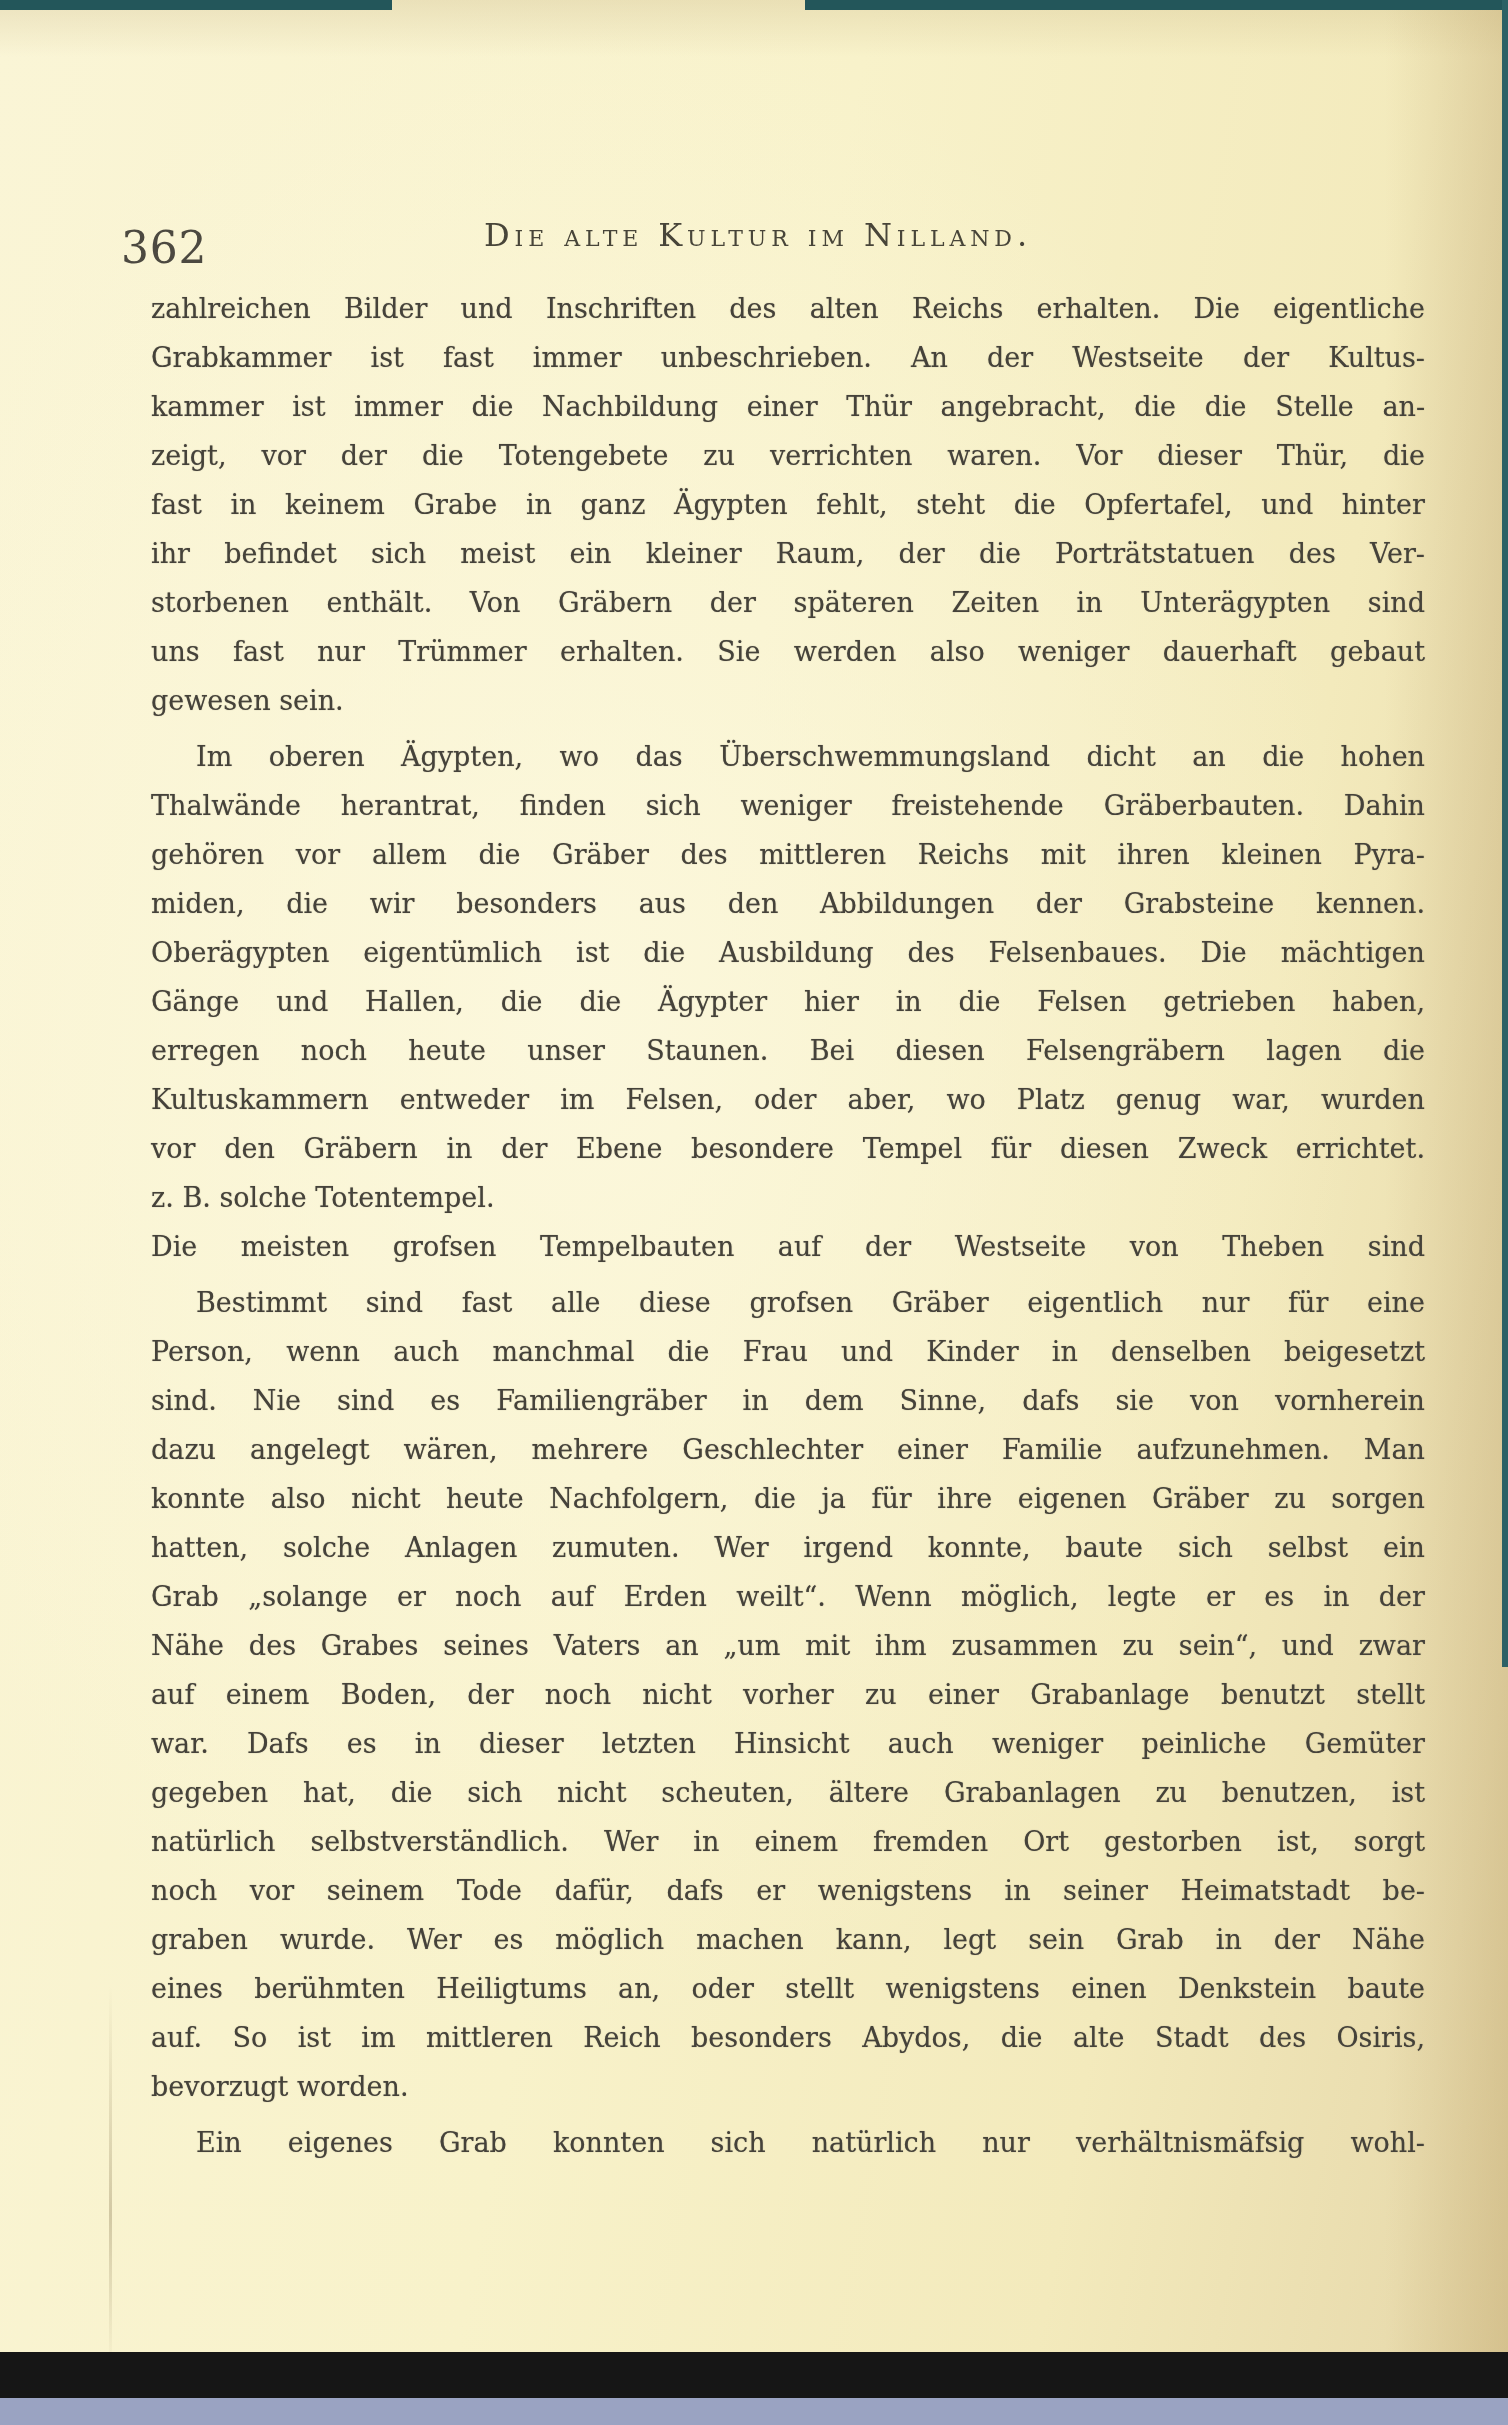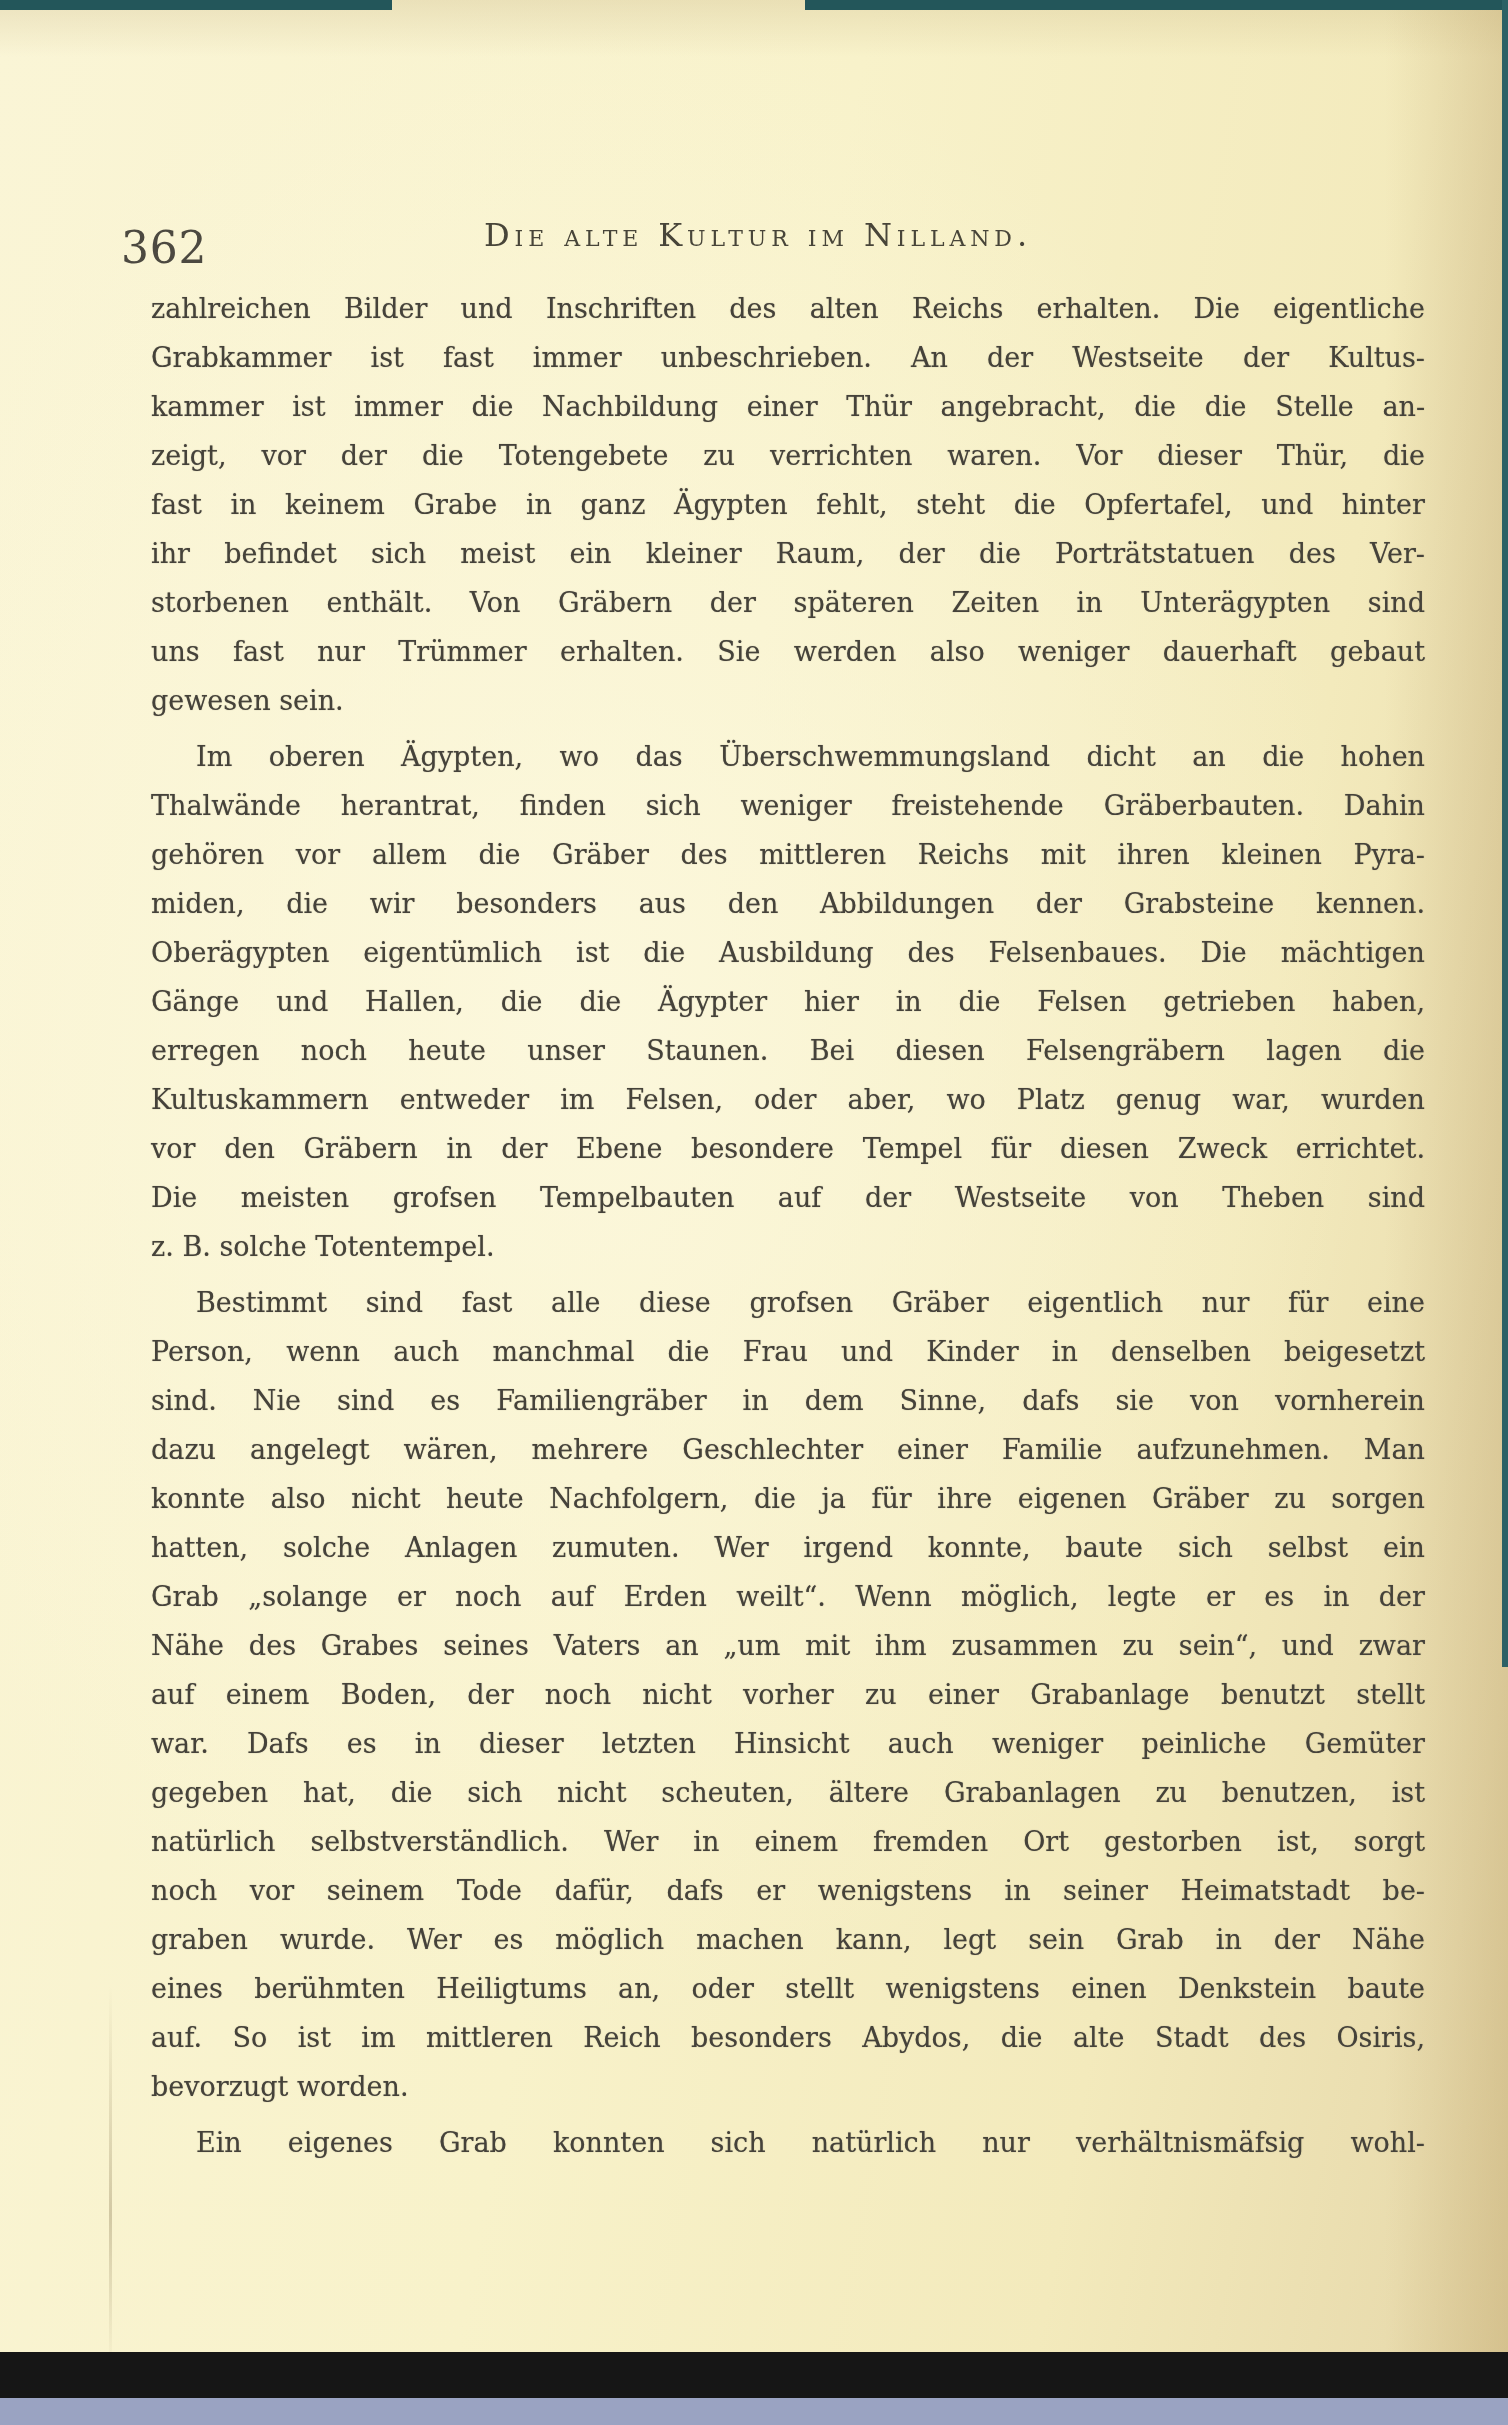--- a/index.html
+++ b/index.html
@@ -81,22 +81,22 @@
       <div class="line end">gewesen sein.</div>
       <div class="line indent">Im oberen Ägypten, wo das Überschwemmungsland dicht an die hohen</div>
       <div class="line">Thalwände herantrat, finden sich weniger freistehende Gräberbauten. Dahin</div>
       <div class="line">gehören vor allem die Gräber des mittleren Reichs mit ihren kleinen Pyra-</div>
       <div class="line">miden, die wir besonders aus den Abbildungen der Grabsteine kennen.</div>
       <div class="line">Oberägypten eigentümlich ist die Ausbildung des Felsenbaues. Die mächtigen</div>
       <div class="line">Gänge und Hallen, die die Ägypter hier in die Felsen getrieben haben,</div>
       <div class="line">erregen noch heute unser Staunen. Bei diesen Felsengräbern lagen die</div>
       <div class="line">Kultuskammern entweder im Felsen, oder aber, wo Platz genug war, wurden</div>
       <div class="line">vor den Gräbern in der Ebene besondere Tempel für diesen Zweck errichtet.</div>
+      <div class="line end">z. B. solche Totentempel.</div>
       <div class="line">Die meisten grofsen Tempelbauten auf der Westseite von Theben sind</div>
-      <div class="line end">z. B. solche Totentempel.</div>
       <div class="line indent">Bestimmt sind fast alle diese grofsen Gräber eigentlich nur für eine</div>
       <div class="line">Person, wenn auch manchmal die Frau und Kinder in denselben beigesetzt</div>
       <div class="line">sind. Nie sind es Familiengräber in dem Sinne, dafs sie von vornherein</div>
       <div class="line">dazu angelegt wären, mehrere Geschlechter einer Familie aufzunehmen. Man</div>
       <div class="line">konnte also nicht heute Nachfolgern, die ja für ihre eigenen Gräber zu sorgen</div>
       <div class="line">hatten, solche Anlagen zumuten. Wer irgend konnte, baute sich selbst ein</div>
       <div class="line">Grab „solange er noch auf Erden weilt“. Wenn möglich, legte er es in der</div>
       <div class="line">Nähe des Grabes seines Vaters an „um mit ihm zusammen zu sein“, und zwar</div>
       <div class="line">auf einem Boden, der noch nicht vorher zu einer Grabanlage benutzt stellt</div>
       <div class="line">war. Dafs es in dieser letzten Hinsicht auch weniger peinliche Gemüter</div>

